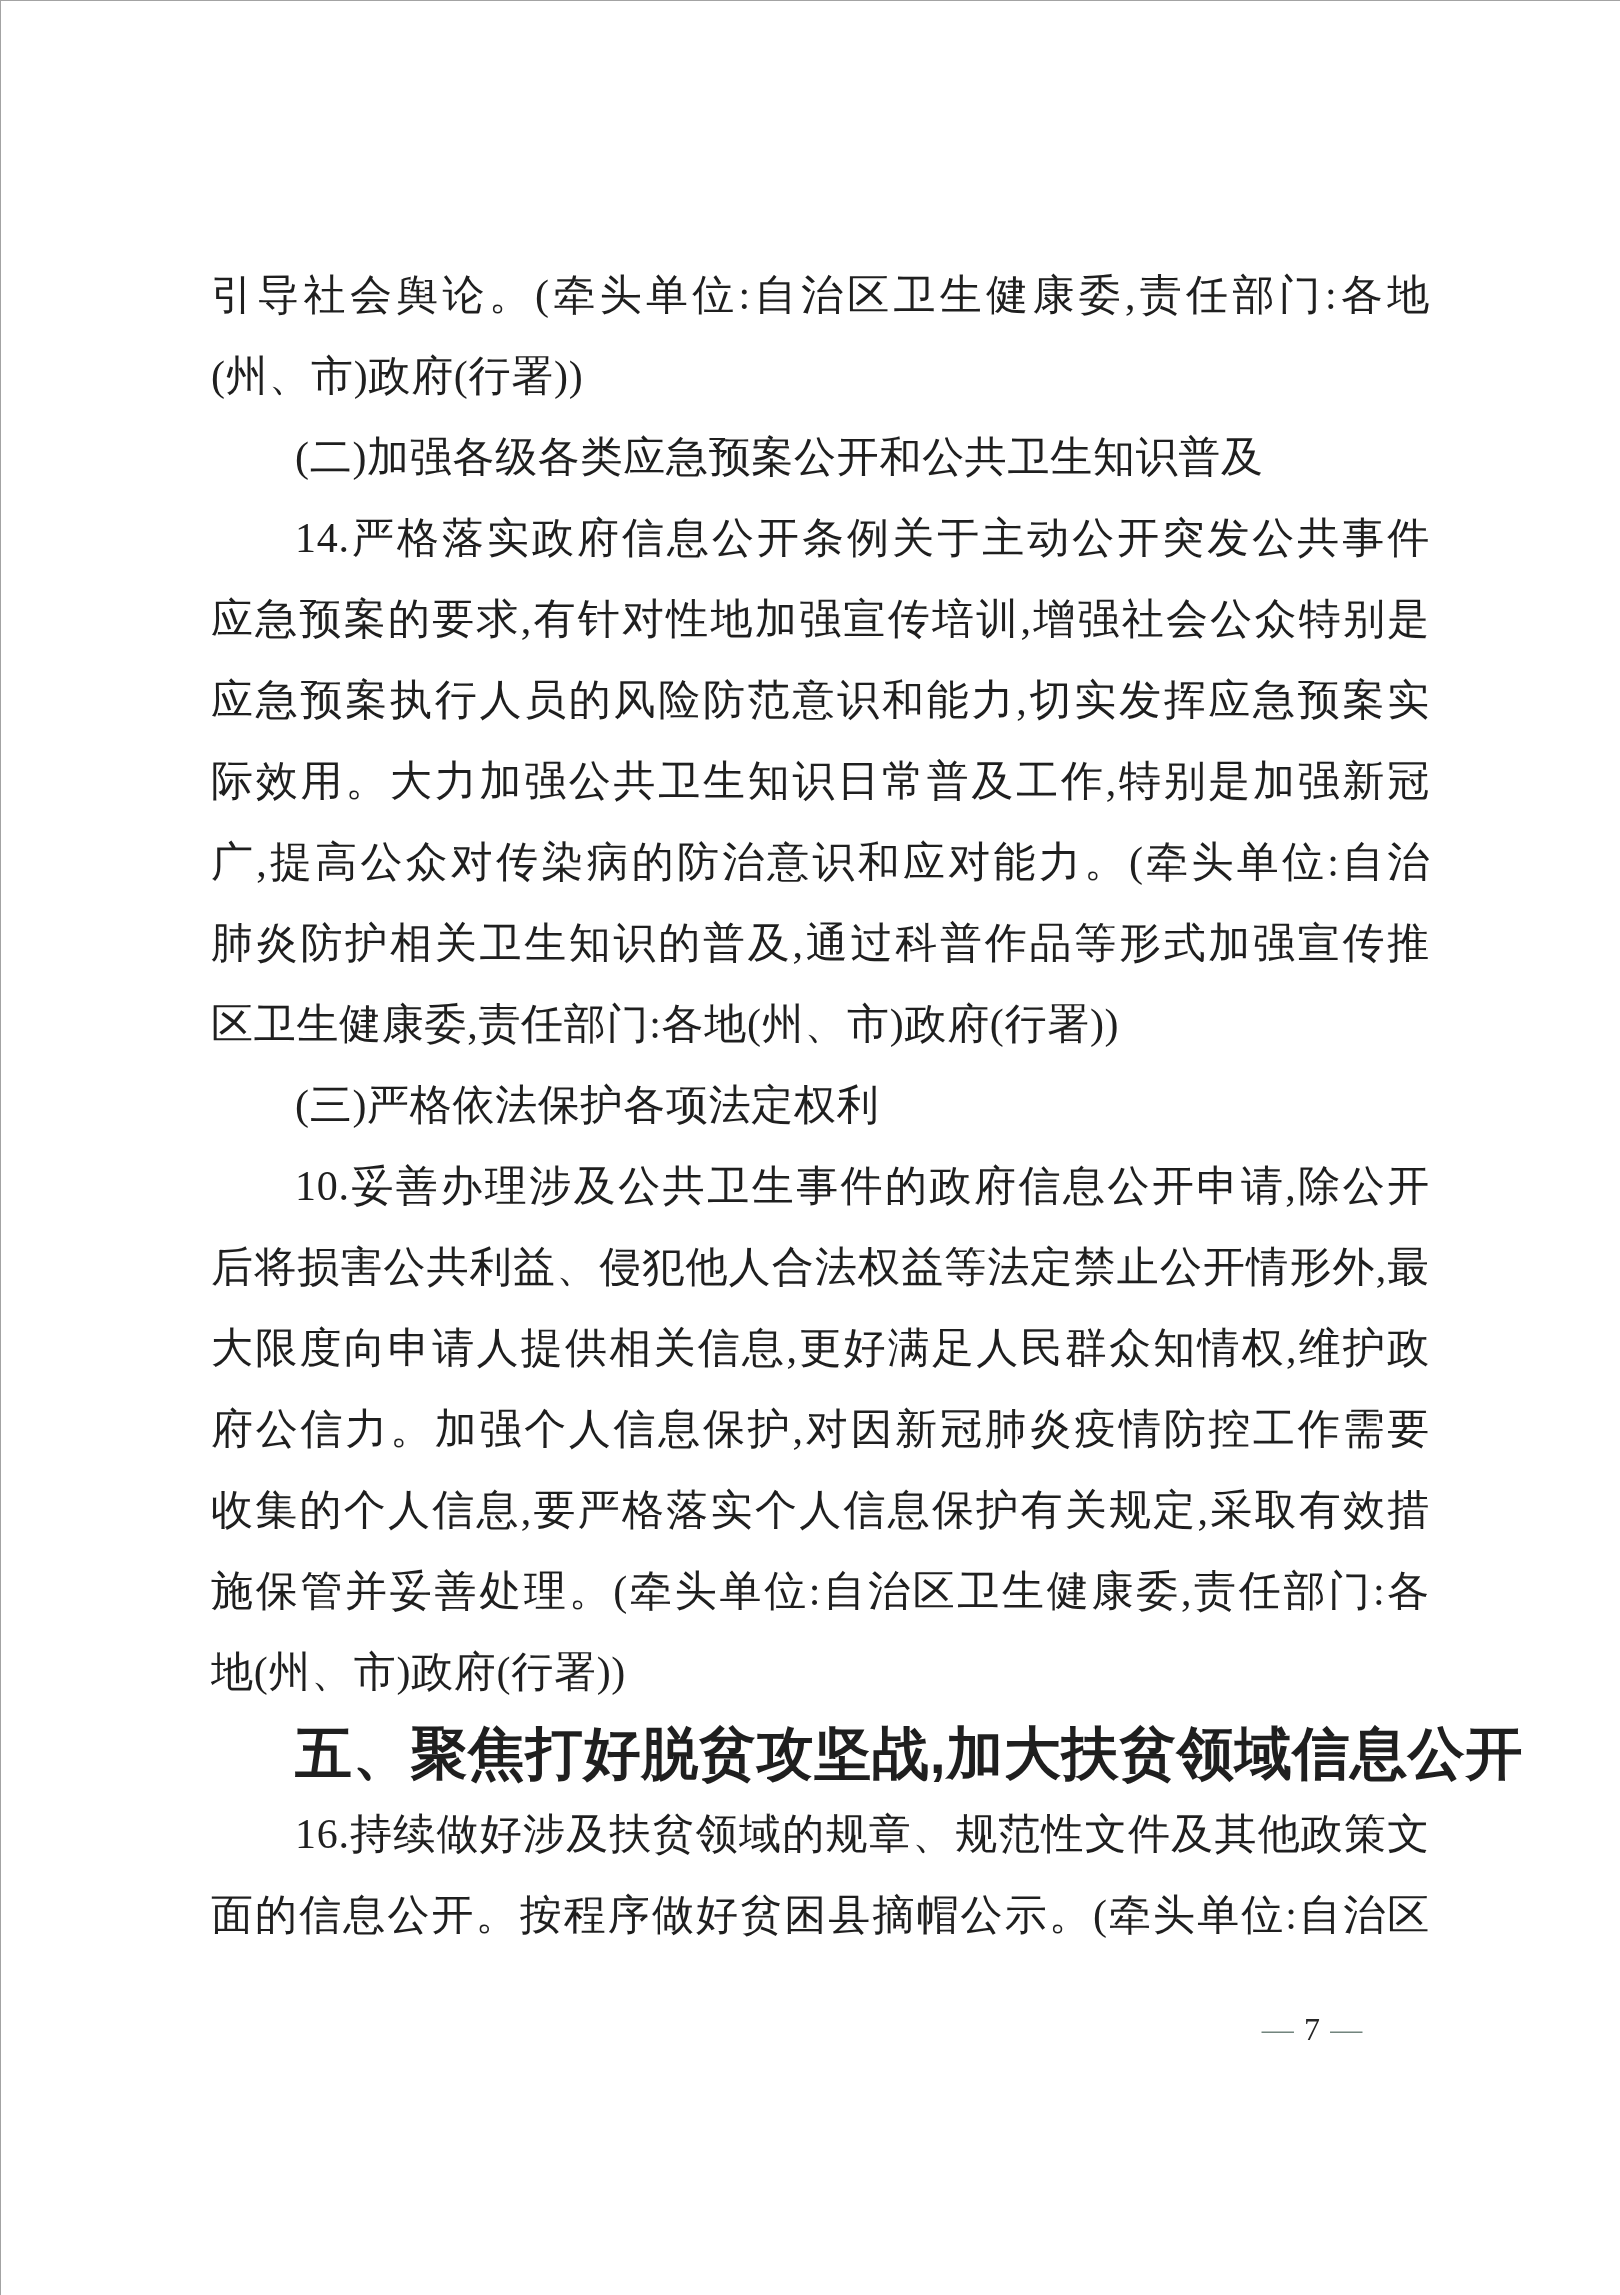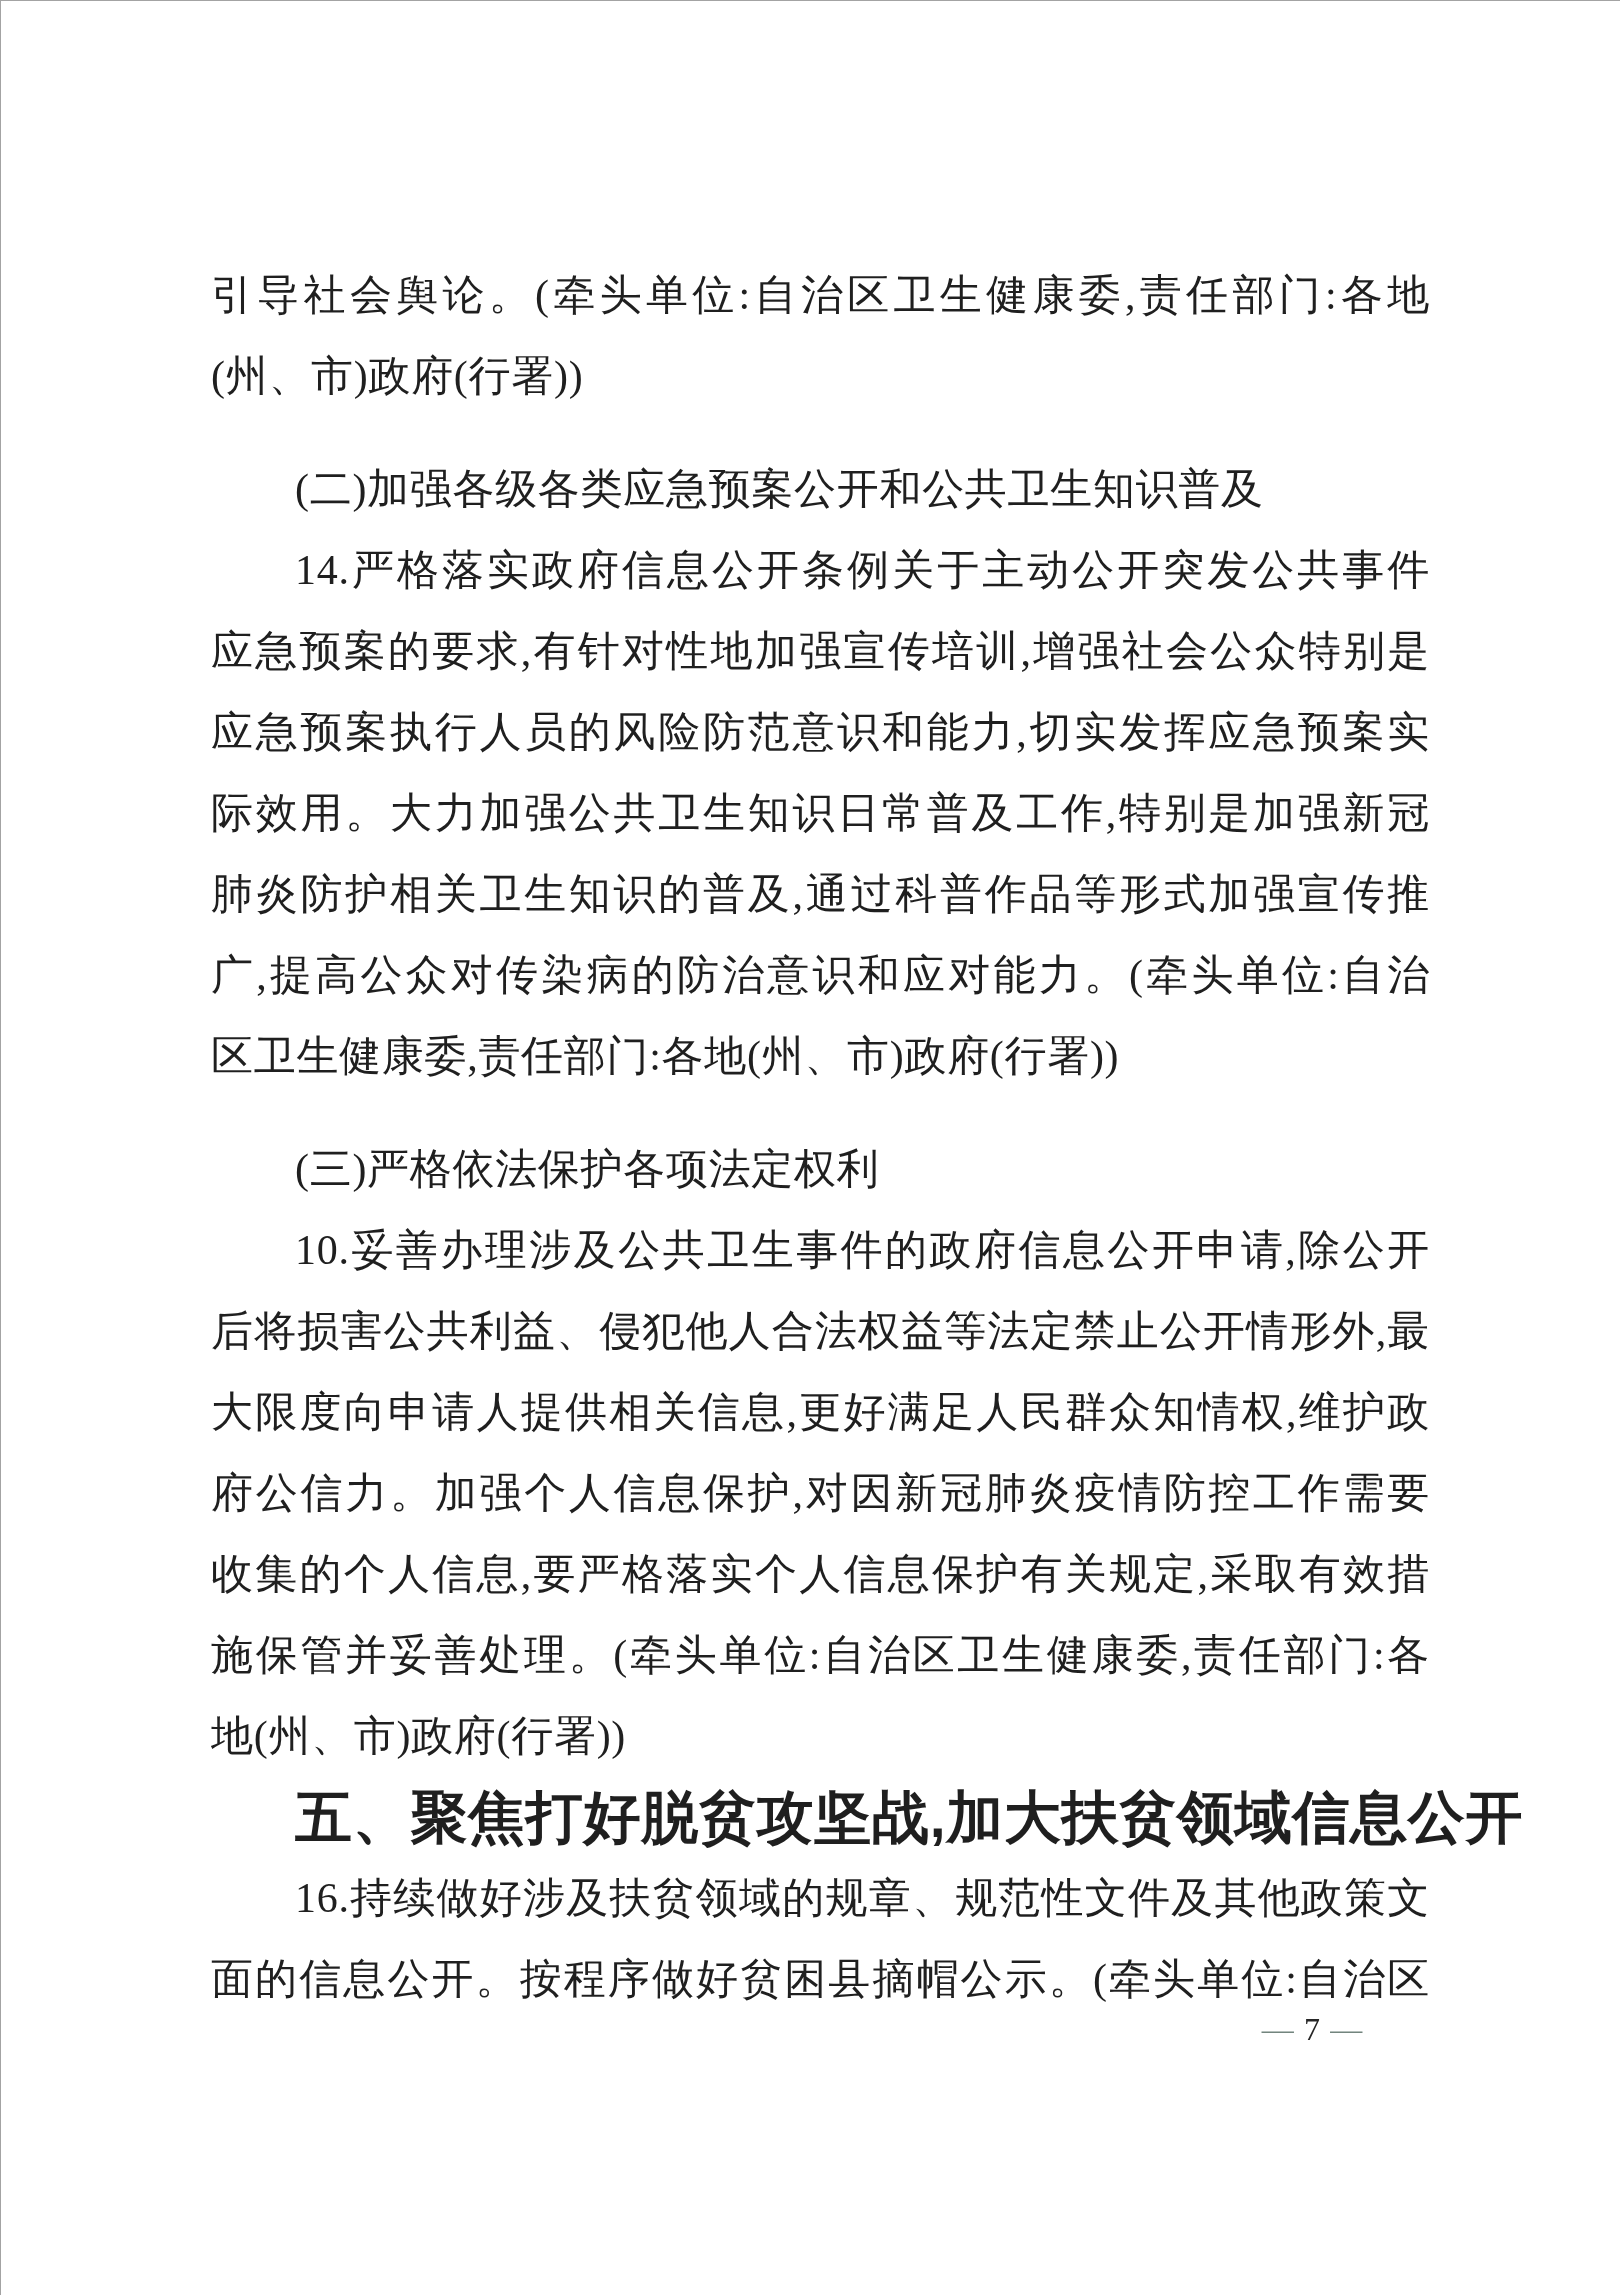--- a/index.html
+++ b/index.html
@@ -44,21 +44,20 @@
   }
   .partial {
     text-align: center;
     text-align-last: left;
   }
   .h-sub {
     text-indent: 84px;
     text-align: center;
     text-align-last: left;
     font-weight: 500;
-    margin-top: 32px;
   }
   .h-main {
     text-indent: 84px;
     text-align: left;
     text-align-last: left;
     font-weight: bold;
     font-family: "Liberation Sans", "DejaVu Sans", sans-serif;
     font-size: 57px;
   }
   .page-number {
@@ -86,22 +85,22 @@
 
 <div class="page">
   <div class="text-block">
     <div class="line jline">引导社会舆论。(牵头单位:自治区卫生健康委,责任部门:各地</div>
     <div class="line partial">(州、市)政府(行署))</div>
     <div class="line h-sub">(二)加强各级各类应急预案公开和公共卫生知识普及</div>
     <div class="line jline indent">14.严格落实政府信息公开条例关于主动公开突发公共事件</div>
     <div class="line jline">应急预案的要求,有针对性地加强宣传培训,增强社会公众特别是</div>
     <div class="line jline">应急预案执行人员的风险防范意识和能力,切实发挥应急预案实</div>
     <div class="line jline">际效用。大力加强公共卫生知识日常普及工作,特别是加强新冠</div>
+    <div class="line jline">广,提高公众对传染病的防治意识和应对能力。(牵头单位:自治</div>
     <div class="line jline">肺炎防护相关卫生知识的普及,通过科普作品等形式加强宣传推</div>
-    <div class="line jline">广,提高公众对传染病的防治意识和应对能力。(牵头单位:自治</div>
     <div class="line partial">区卫生健康委,责任部门:各地(州、市)政府(行署))</div>
     <div class="line h-sub">(三)严格依法保护各项法定权利</div>
     <div class="line jline indent">10.妥善办理涉及公共卫生事件的政府信息公开申请,除公开</div>
     <div class="line jline">后将损害公共利益、侵犯他人合法权益等法定禁止公开情形外,最</div>
     <div class="line jline">大限度向申请人提供相关信息,更好满足人民群众知情权,维护政</div>
     <div class="line jline">府公信力。加强个人信息保护,对因新冠肺炎疫情防控工作需要</div>
     <div class="line jline">收集的个人信息,要严格落实个人信息保护有关规定,采取有效措</div>
     <div class="line jline">施保管并妥善处理。(牵头单位:自治区卫生健康委,责任部门:各</div>
     <div class="line partial">地(州、市)政府(行署))</div>
     <div class="line h-main">五、聚焦打好脱贫攻坚战,加大扶贫领域信息公开</div>

